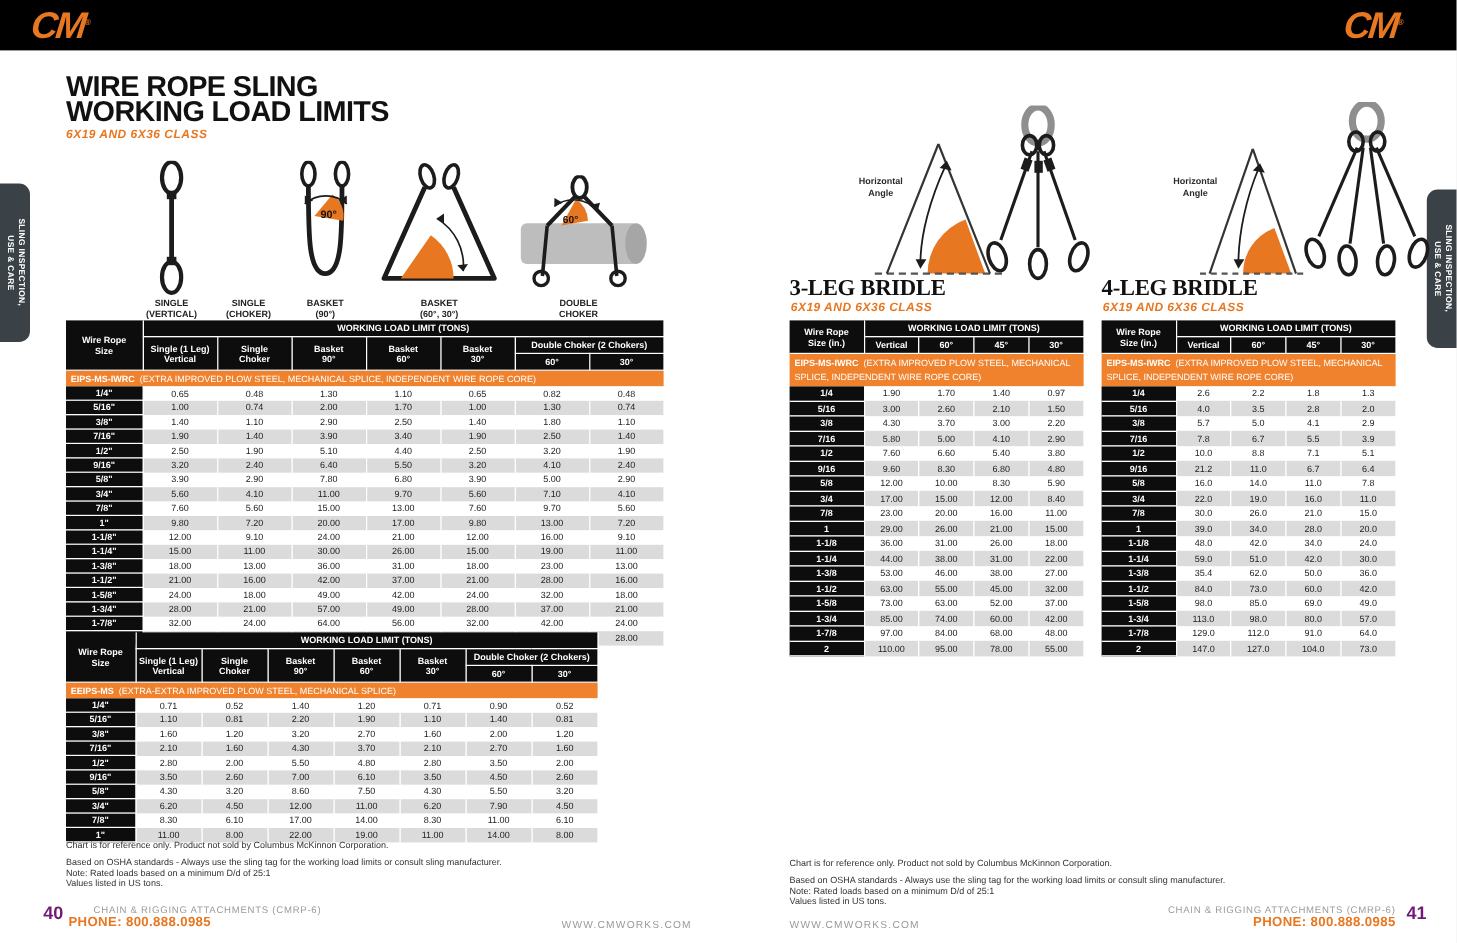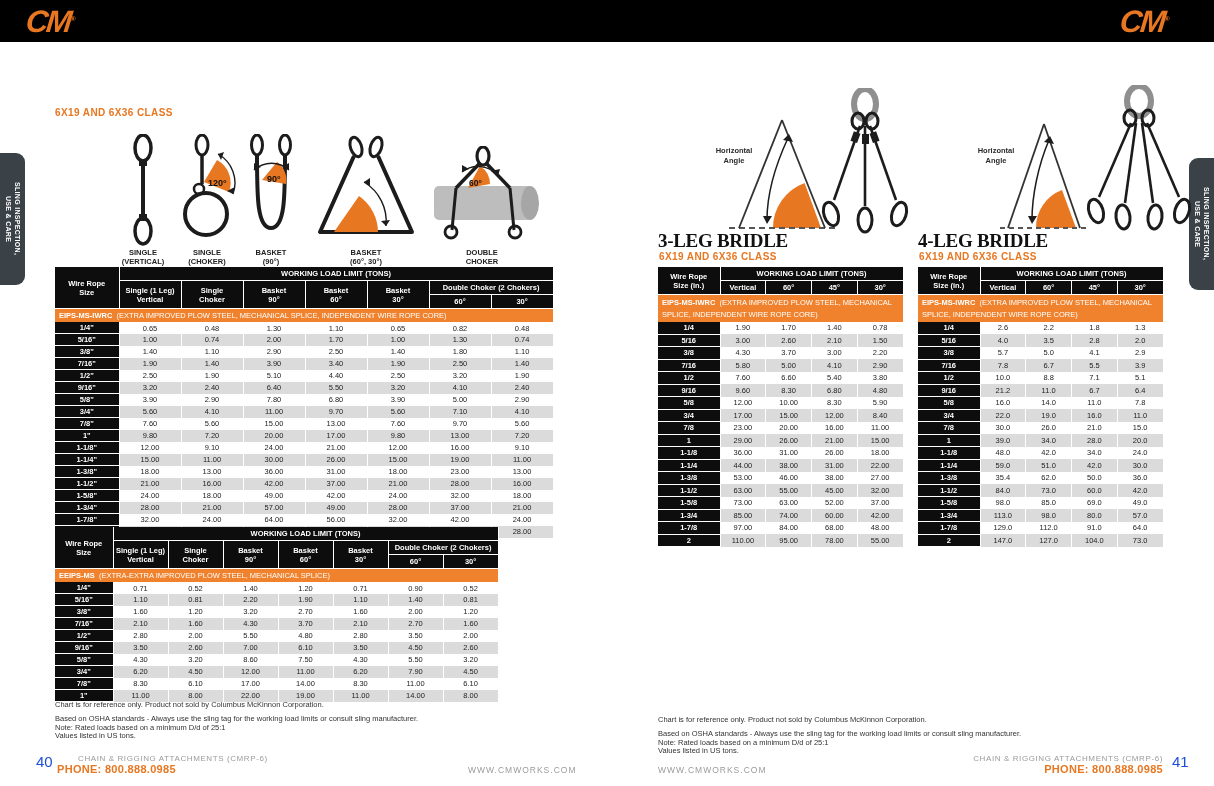--- a/index.html
+++ b/index.html
@@ -13,21 +13,21 @@
   .logo.left{left:26px;}  .logo.right{left:1120px;}
   
   .side-tab{position:absolute;background:#3A4247;color:#fff;font-weight:bold;font-size:7px;
             line-height:1.35;text-align:center;writing-mode:vertical-rl;white-space:pre-line;
             display:flex;align-items:center;justify-content:center;letter-spacing:.3px;}
   .side-tab.left{left:0;top:153px;width:25px;height:132px;border-radius:0 9px 9px 0;}
   .side-tab.right{left:1189px;top:158px;width:25px;height:132px;border-radius:9px 0 0 9px;}
   
   .big-title{position:absolute;left:55px;top:62px;font-size:24px;line-height:21px;font-weight:900;
              letter-spacing:-.5px;white-space:pre-line;color:#111;}
-  .sub-title{position:absolute;font-size:10px;font-weight:900;color:#E87722;letter-spacing:.4px;}
+  .sub-title{position:absolute;font-size:10px;font-weight:900;color:#E87722;letter-spacing:.4px;font-style:italic;}
   .bridle-title{position:absolute;font-size:19px;font-weight:900;letter-spacing:-.3px;color:#111;font-family:Liberation Serif, serif;}
   
   .diag-label{position:absolute;transform:translateX(-50%);font-size:7.5px;font-weight:bold;
               text-align:center;white-space:pre-line;line-height:1.25;color:#222;}
   .angle-label{position:absolute;font-size:7.5px;font-weight:bold;text-align:center;
                white-space:pre-line;color:#2b2b2b;line-height:1.3;}
   .diag{position:absolute;}
   
   .tbl{position:absolute;border-collapse:collapse;table-layout:fixed;font-size:7.5px;}
   .tbl th{background:#0d0d0d;color:#fff;font-weight:bold;text-align:center;vertical-align:middle;
@@ -38,21 +38,21 @@
   .tbl td{height:11px;line-height:11px;padding:0;}
   .tbl.tall td{height:11.5px;line-height:11.5px;}
   .tbl td.size-c{background:#0d0d0d;color:#fff;font-weight:bold;text-align:center;
                  border-right:1px solid #fff;border-bottom:1px solid #fff;}
   .tbl td.val{text-align:center;color:#222;border-right:1px solid #fff;}
   .tbl tr.alt td.val{background:#DBDBDB;}
   .tbl tr td.val{background:#fff;}
   
   .footnote{position:absolute;font-size:7.5px;color:#333;line-height:1.1;}
   .footnote-block{position:absolute;font-size:7.5px;color:#333;line-height:1.15;white-space:pre-line;}
-  .pagenum{position:absolute;font-size:15px;font-weight:400;color:#1d4ed8;}
+  .pagenum{position:absolute;font-size:15px;font-weight:700;color:#701a75;}
   .cat-line{font-size:8px;color:#9b9b9b;letter-spacing:.6px;margin-left:21px;}
   .phone-line{font-size:11px;font-weight:900;color:#E87722;letter-spacing:.3px;}
   .site{position:absolute;font-size:8.5px;color:#9b9b9b;letter-spacing:1px;}
   .footer-left{position:absolute;left:57px;top:754px;}
   .footer-right{position:absolute;right:51px;top:754px;text-align:right;}
   svg text{font-family:"Liberation Sans",sans-serif;}
 </style>
 </head>
 <body>
 
@@ -61,42 +61,31 @@
   <div class="topbar">
     <div class="logo left"><span>CM</span><sup>®</sup></div>
     <div class="logo right"><span>CM</span><sup>®</sup></div>
   </div>
 
   <div class="side-tab left">SLING INSPECTION,
 USE &amp; CARE</div>
   <div class="side-tab right">SLING INSPECTION,
 USE &amp; CARE</div>
 
+  <div class="big-title">WIRE ROPE SLING
+WORKING LOAD LIMITS</div>
   <div class="sub-title" style="left:55px;top:107px;">6X19 AND 6X36 CLASS</div>
 
   <div class="diag" style="left:112px;top:134px;width:62px;height:112px;">
     <svg width="62" height="112" viewBox="0 0 62 112">
       <ellipse cx="31" cy="14" rx="8" ry="13" fill="none" stroke="#1c1c1c" stroke-width="3.5"></ellipse>
       <rect x="27" y="25" width="8" height="7" fill="#1c1c1c"></rect>
       <line x1="31" y1="28" x2="31" y2="86" stroke="#1c1c1c" stroke-width="4"></line>
       <rect x="27" y="80" width="8" height="7" fill="#1c1c1c"></rect>
       <ellipse cx="31" cy="97" rx="8" ry="13" fill="none" stroke="#1c1c1c" stroke-width="3.5"></ellipse>
-    </svg>
-  </div>
-  <div class="diag" style="left:176px;top:134px;width:62px;height:112px;">
-    <svg width="62" height="112" viewBox="0 0 62 112">
-      <ellipse cx="26" cy="11" rx="6" ry="10" fill="none" stroke="#1c1c1c" stroke-width="3"></ellipse>
-      <line x1="26" y1="20" x2="26" y2="50" stroke="#1c1c1c" stroke-width="3.5"></line>
-      <path d="M28,48 L41,26 A26,26 0 0 1 53,58 Z" fill="#E87722"></path>
-      <path d="M42,20 A33,33 0 0 1 57,60" fill="none" stroke="#1c1c1c" stroke-width="1.4"></path>
-      <polygon points="42,20 48,18 45,26" fill="#1c1c1c"></polygon>
-      <polygon points="57,60 59,53 51,57" fill="#1c1c1c"></polygon>
-      <text x="32" y="52" font-size="9" font-weight="bold" fill="#111">120°</text>
-      <circle cx="23" cy="55" r="5" fill="none" stroke="#1c1c1c" stroke-width="2.5"></circle>
-      <circle cx="30" cy="80" r="21" fill="none" stroke="#1c1c1c" stroke-width="4"></circle>
     </svg>
   </div>
   <div class="diag" style="left:240px;top:134px;width:62px;height:112px;">
     <svg width="62" height="112" viewBox="0 0 62 112">
       <ellipse cx="17" cy="11" rx="5.5" ry="10" fill="none" stroke="#1c1c1c" stroke-width="3"></ellipse>
       <ellipse cx="45" cy="11" rx="5.5" ry="10" fill="none" stroke="#1c1c1c" stroke-width="3"></ellipse>
       <path d="M17,20 C17,62 17,94 31,94 C45,94 45,62 45,20" fill="none" stroke="#1c1c1c" stroke-width="4"></path>
       <path d="M22,46 L37,28 A22,22 0 0 1 46,50 Z" fill="#E87722"></path>
       <path d="M14,36 A26,26 0 0 1 49,36" fill="none" stroke="#1c1c1c" stroke-width="1.4"></path>
       <polygon points="14,36 14,29 21,33" fill="#1c1c1c"></polygon>
@@ -592,21 +581,21 @@
       </thead>
       <tbody>
         <tr>
           <td class="band" colspan="5"><b>EIPS-MS-IWRC</b>&nbsp; (EXTRA IMPROVED PLOW STEEL, MECHANICAL SPLICE, INDEPENDENT WIRE ROPE CORE)</td>
         </tr>
         <tr class="">
           <td class="size-c">1/4</td>
           <td class="val">1.90</td>
           <td class="val">1.70</td>
           <td class="val">1.40</td>
-          <td class="val">0.78</td>
+          <td class="val">0.97</td>
         </tr>
         <tr class="alt">
           <td class="size-c">5/16</td>
           <td class="val">3.00</td>
           <td class="val">2.60</td>
           <td class="val">2.10</td>
           <td class="val">1.50</td>
         </tr>
         <tr class="">
           <td class="size-c">3/8</td>

